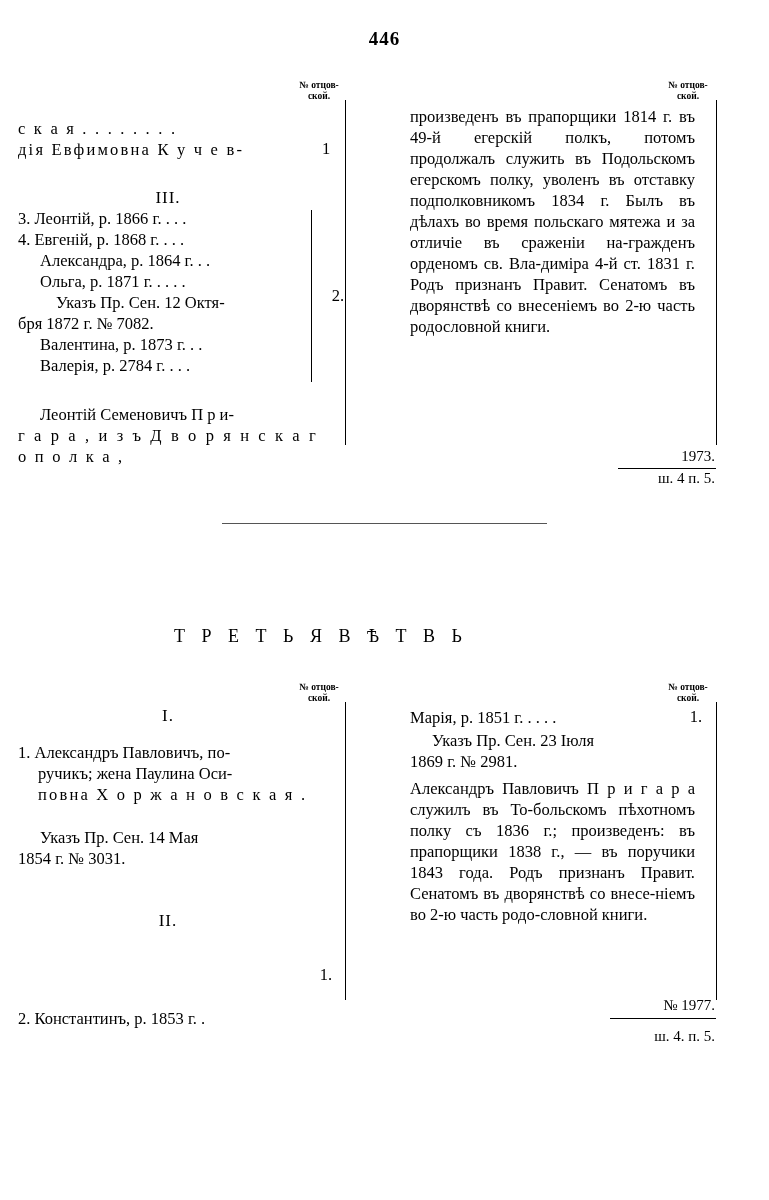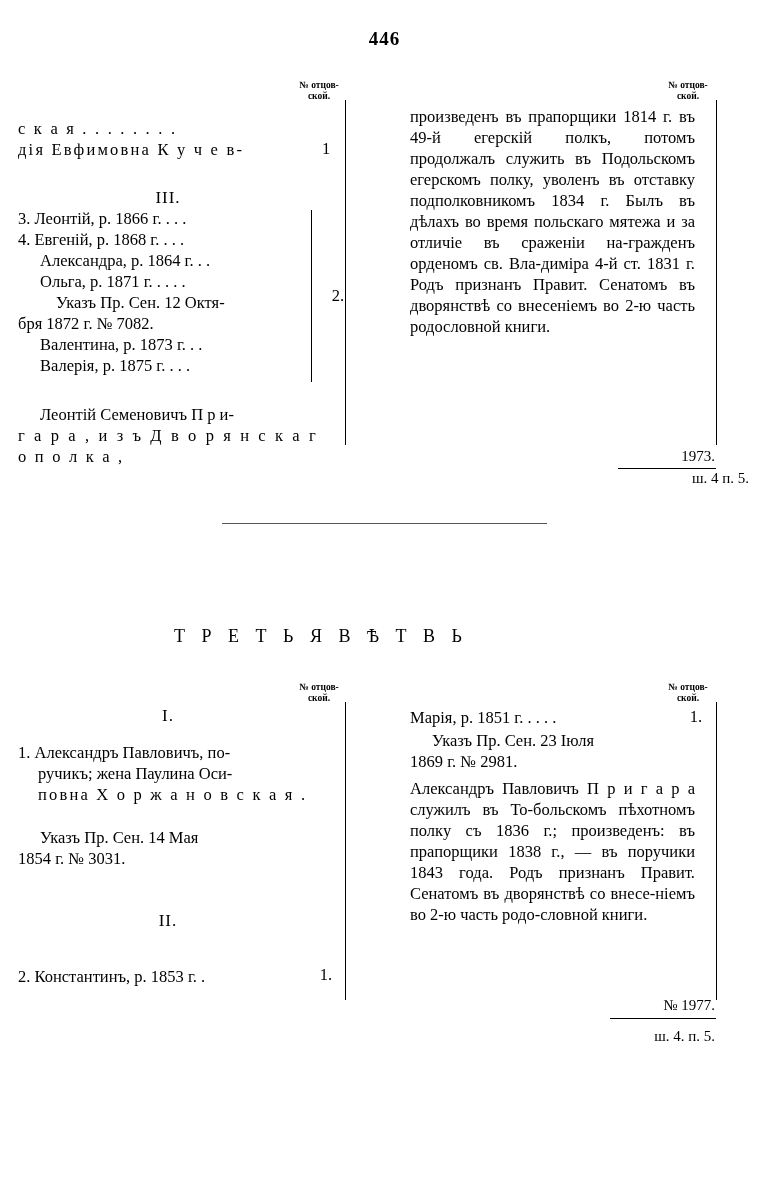--- a/index.html
+++ b/index.html
@@ -128,36 +128,36 @@
   <div class="col col-left roman" style="top:173px; width:300px;">III.</div>
 
   <div class="col col-left" style="top:208px;">
     <div>3. Леонтій, р. 1866 г. . . .</div>
     <div>4. Евгеній, р. 1868 г. . . .</div>
     <div class="indent">Александра, р. 1864 г. . .</div>
     <div class="indent">Ольга, р. 1871 г. . . . .</div>
     <div style="text-indent:38px;">Указъ Пр. Сен. 12 Октя-</div>
     <div>бря 1872 г. № 7082.</div>
     <div class="indent">Валентина, р. 1873 г. . .</div>
-    <div class="indent">Валерія, р. 1875 г. . . .</div>
+    <div class="indent">Валерія, р. 2784 г. . . .</div>
   </div>
 
   <div class="vrule" style="left:311px; top:210px; height:172px;"></div>
   <div class="numcol" style="left:318px; top:286px;">2.</div>
 
   <div class="col col-left" style="top:404px;">
     <div style="text-indent:22px;">Леонтій Семеновичъ П р и-</div>
     <div class="sp">г а р а , и з ъ Д в о р я н с к а г о  п о л к а ,</div>
   </div>
 
   <div class="col col-right" style="top:106px;">произведенъ въ прапорщики 1814 г. въ 49-й егерскій полкъ, потомъ продолжалъ служить въ Подольскомъ егерскомъ полку, уволенъ въ отставку подполковникомъ 1834 г. Былъ въ дѣлахъ во время польскаго мятежа и за отличіе въ сраженіи на-гражденъ орденомъ св. Вла-диміра 4-й ст. 1831 г. Родъ признанъ Правит. Сенатомъ въ дворянствѣ со внесеніемъ во 2-ю часть родословной книги.</div>
 
   <div class="refnum" style="left:595px; top:448px;">1973.</div>
   <div class="refline" style="left:618px; top:468px; width:98px;"></div>
-  <div class="refnum" style="left:629px; top:470px;">ш. 4 п. 5.</div>
+  <div class="refnum" style="left:595px; top:470px;">ш. 4 п. 5.</div>
 
   <div class="divider" style="left:222px; top:523px; width:325px;"></div>
 
   <div class="branch-title" style="top:626px;">Т Р Е Т Ь Я   В Ѣ Т В Ь</div>
 
   <div class="numhead" style="left:286px; top:682px;">
     <span>№ отцов-</span>
     <span class="l2">ской.</span>
   </div>
   <div class="numhead" style="left:655px; top:682px;">
@@ -176,21 +176,21 @@
     <div style="padding-left:20px;" class="sp">повна Х о р ж а н о в с к а я .</div>
   </div>
 
   <div class="col col-left" style="top:827px;">
     <div style="text-indent:22px;">Указъ  Пр.  Сен.  14 Мая</div>
     <div>1854 г. № 3031.</div>
   </div>
 
   <div class="col col-left roman" style="top:910px; width:300px; margin:0;">II.</div>
 
-  <div class="col col-left" style="top:966px;">2. Константинъ,  р.  1853 г. .</div>
+  <div class="col col-left" style="top:1008px;">2. Константинъ,  р.  1853 г. .</div>
   <div class="numcol" style="left:306px; top:965px;">1.</div>
 
   <div class="col col-right" style="top:707px;">Марія, р. 1851 г. .  . . .</div>
   <div class="numcol" style="left:676px; top:707px;">1.</div>
 
   <div class="col col-right" style="top:730px;">
     <div style="text-indent:22px;">Указъ Пр. Сен. 23 Іюля</div>
     <div>1869 г. № 2981.</div>
   </div>
 

